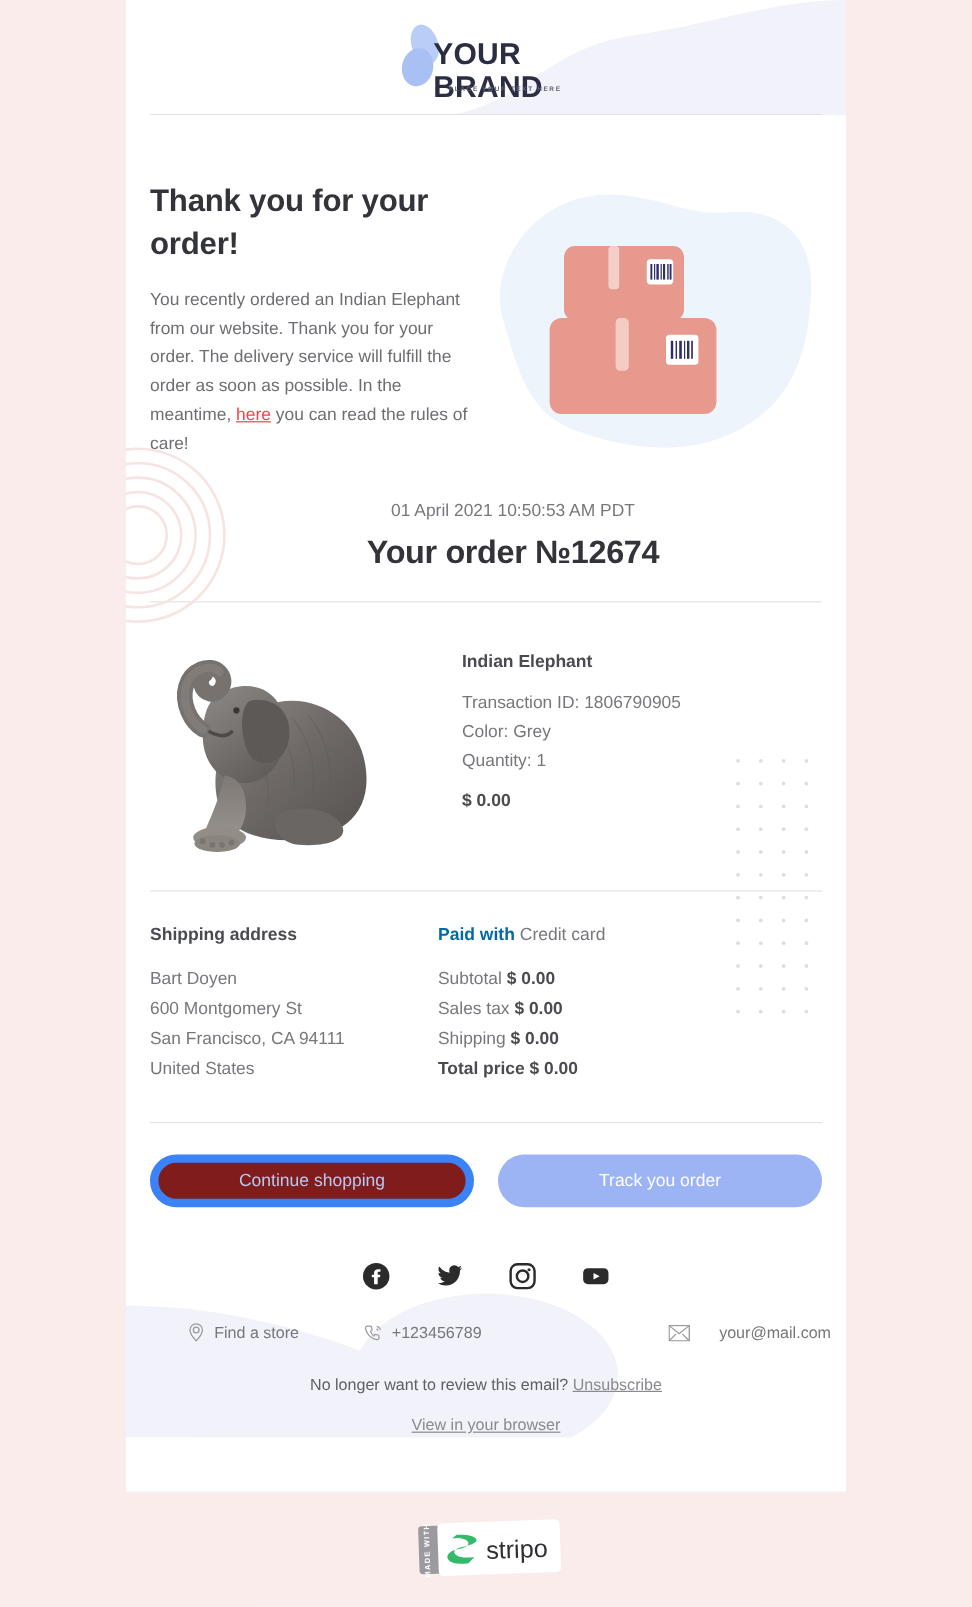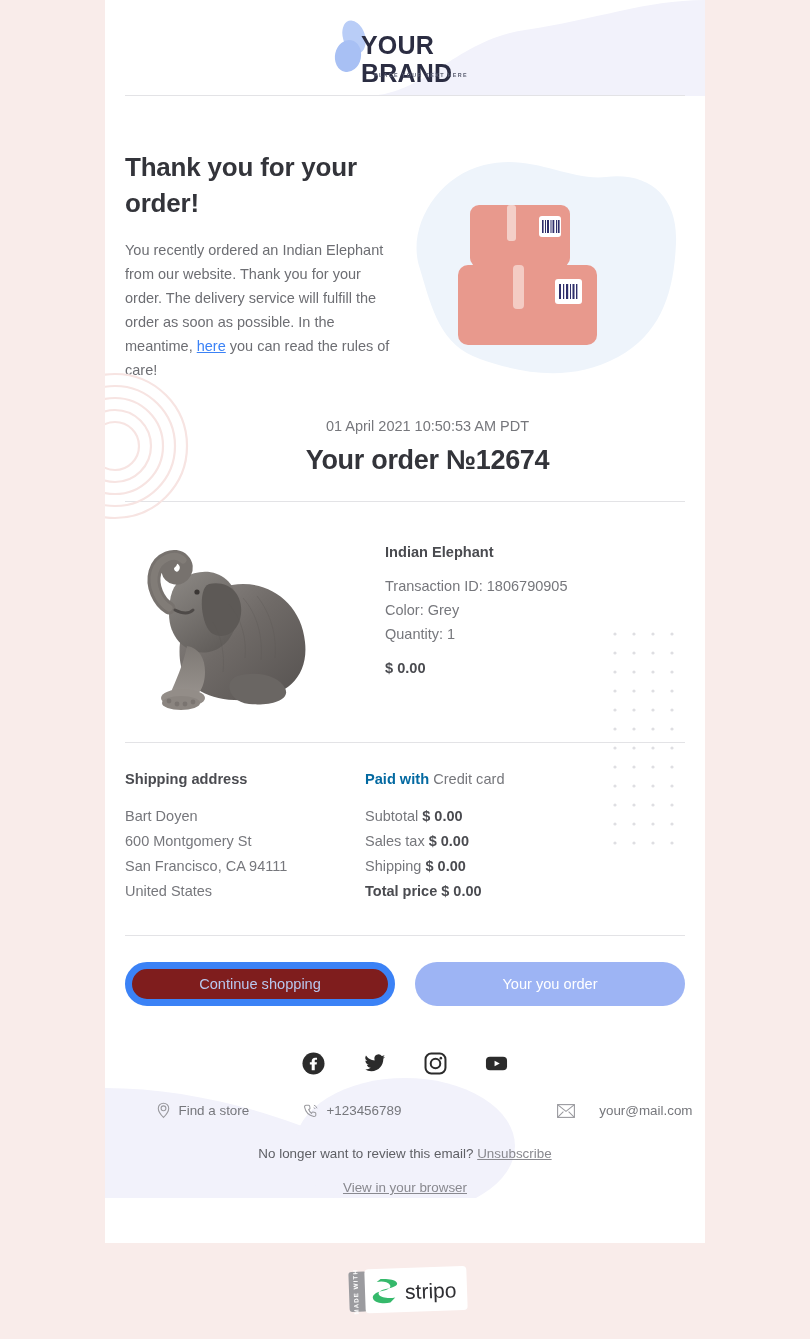--- a/index.html
+++ b/index.html
@@ -43,21 +43,21 @@
   
   .intro{ position:relative; display:flex; padding:53px 20px 0 20px; }
   .intro-left{ width:278px; padding-right:10px; }
   .intro-h1{
     font-size:26px; line-height:36px; font-weight:bold; color:#33343a;
     letter-spacing:-.2px;
   }
   .intro-p{
     margin-top:17px; font-size:14.5px; line-height:24px; color:#6d6e73;
   }
-  .intro-link{ color:#3b82f6; text-decoration:underline; }
+  .intro-link{ color:#ef4444; text-decoration:underline; }
   .intro-right{ position:relative; width:282px; height:232px; }
   .pkg-svg{ position:absolute; left:-3px; top:2px; width:285px; height:230px; }
 
   
   .order-block{ position:relative; margin-top:36px; text-align:center; padding-bottom:25px;padding-left:45px; }
   .rings{ position:absolute; left:0; top:-67px; width:120px; height:190px; }
   .order-date{ position:relative; font-size:14.5px; color:#76777c; }
   .order-no{
     position:relative; margin-top:11px; font-size:27px; font-weight:bold;
     color:#33343a; letter-spacing:-.3px;
@@ -348,21 +348,21 @@
           <div class="tot"><span>Total price</span>
             <span>$ 0.00</span></div>
         </div>
       </div>
     </div>
 
     <div class="rule" style="margin-top:31px"></div>
 
     <div class="btn-row">
       <div class="btn btn-secondary">Continue shopping</div>
-      <div class="btn btn-primary">Your you order</div>
+      <div class="btn btn-primary">Track you order</div>
     </div>
 
     <div class="footer">
       <svg class="footer-blob" viewBox="0 0 600 130" preserveAspectRatio="none">
         <path d="M0 20 C110 20 230 62 300 110 C340 136 200 130 0 130 Z" fill="#f2f2fb"></path>
         <ellipse cx="300" cy="78" rx="110" ry="68" fill="#f2f2fb"></ellipse>
       </svg>
 
       <div class="socials">
         <svg class="soc" viewBox="0 0 24 24">

